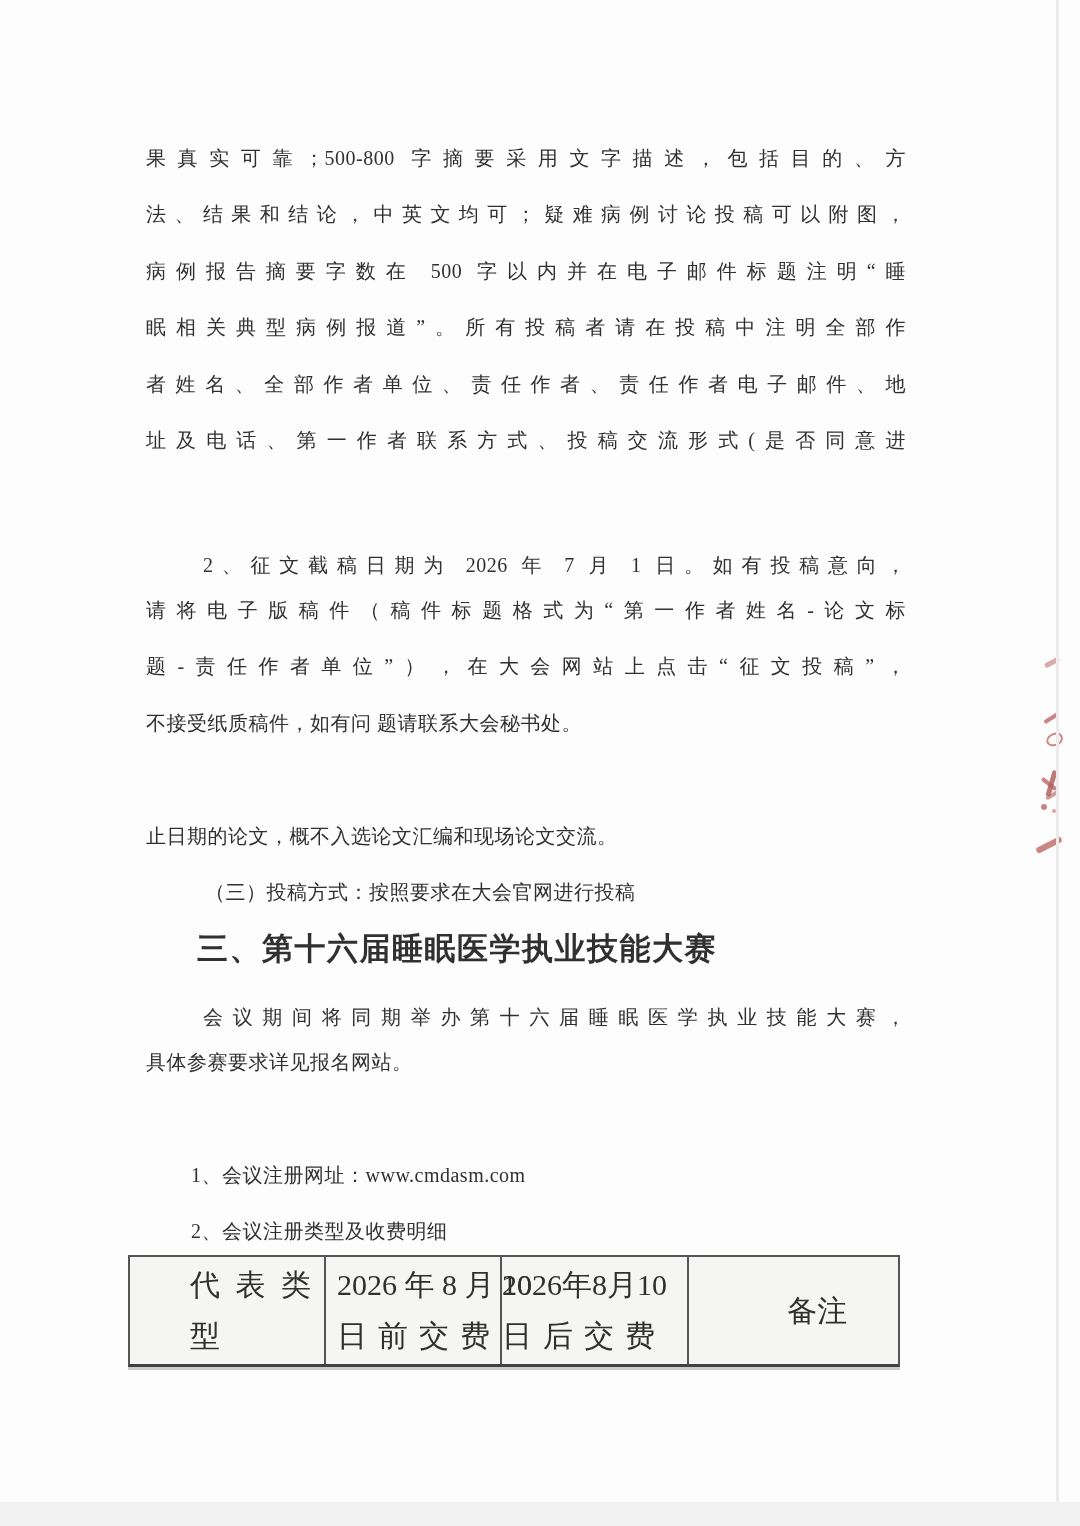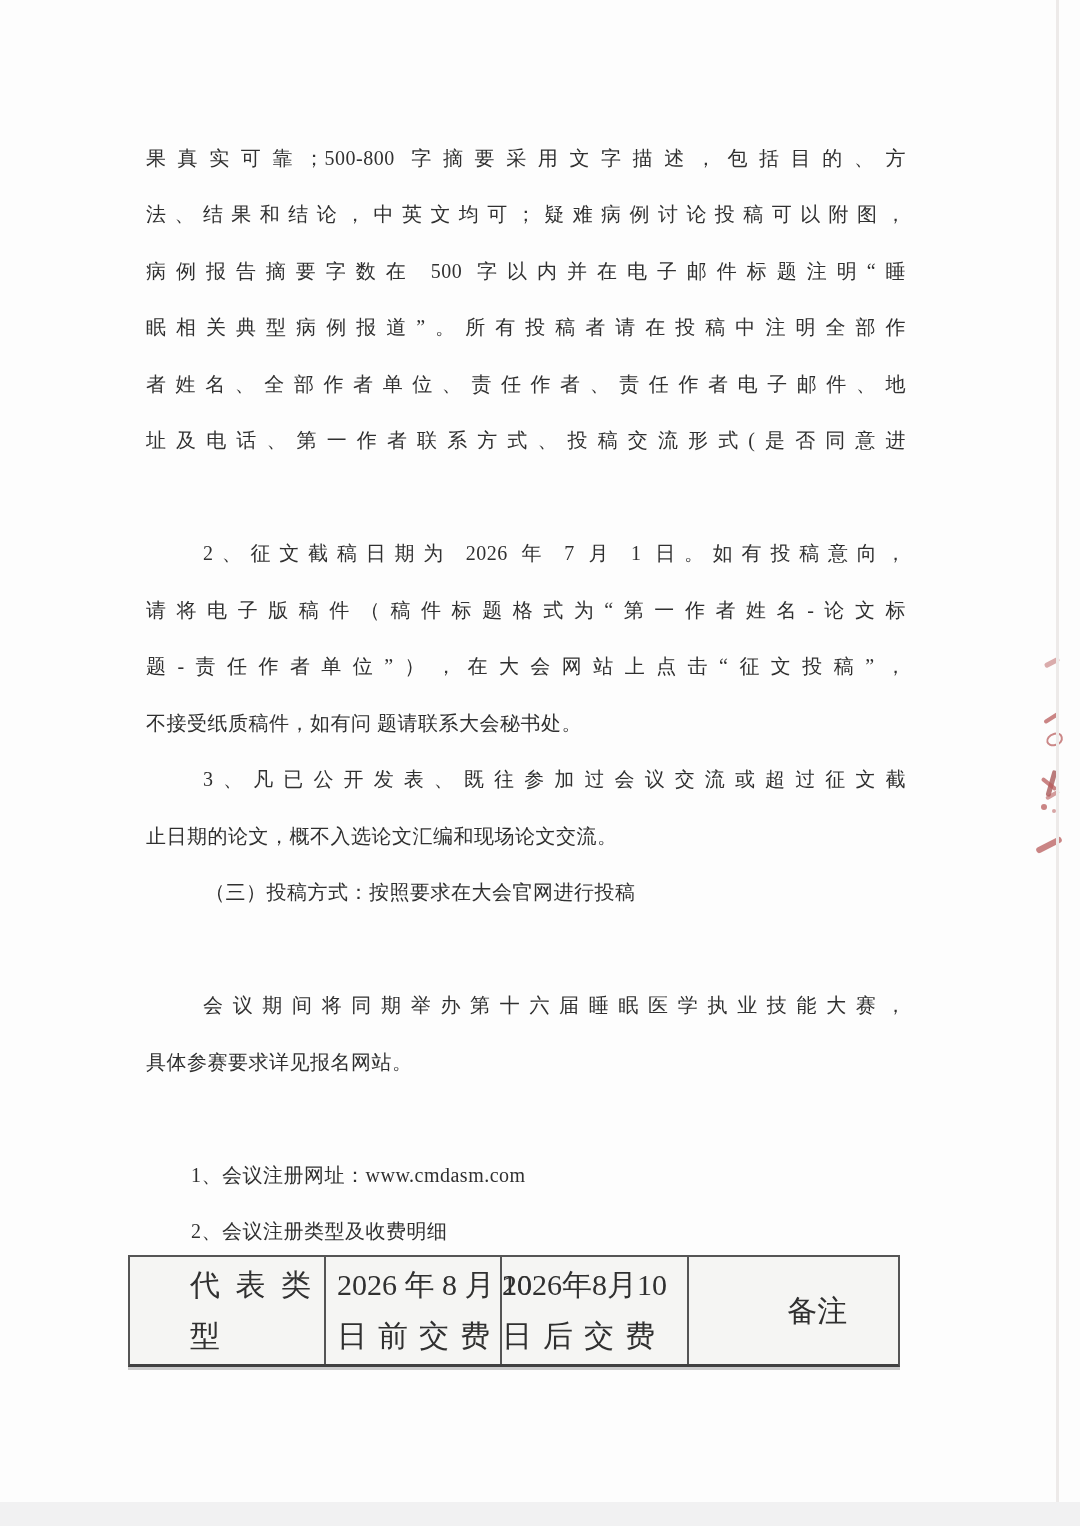--- a/index.html
+++ b/index.html
@@ -20,21 +20,21 @@
     letter-spacing:0.5px;
     white-space:nowrap;
   }
   .justify{
     white-space:normal;
     width:760px;
     text-align:justify;
     text-align-last:justify;
   }
   .indent{left:203px;}
-  .indent.justify{width:703px;}
+  .indent.justify{width:703px;margin-top:12px;}
   .fwindent{left:205px;}
   .sub{left:191px;}
   .heading{
     left:197px;
     font-family:"Liberation Sans","DejaVu Sans",sans-serif;
     font-weight:bold;
     font-size:31px;
     letter-spacing:1.5px;
   }
   
@@ -85,23 +85,23 @@
   <div class="line justify" style="top:140px">果真实可靠；500-800 字摘要采用文字描述，包括目的、方</div>
   <div class="line justify" style="top:196px">法、结果和结论，中英文均可；疑难病例讨论投稿可以附图，</div>
   <div class="line justify" style="top:253px">病例报告摘要字数在 500 字以内并在电子邮件标题注明“睡</div>
   <div class="line justify" style="top:309px">眠相关典型病例报道”。所有投稿者请在投稿中注明全部作</div>
   <div class="line justify" style="top:366px">者姓名、全部作者单位、责任作者、责任作者电子邮件、地</div>
   <div class="line justify" style="top:422px">址及电话、第一作者联系方式、投稿交流形式(是否同意进</div>
   <div class="line indent justify" style="top:535px">2、征文截稿日期为 2026 年 7 月 1 日。如有投稿意向，</div>
   <div class="line justify" style="top:592px">请将电子版稿件（稿件标题格式为“第一作者姓名-论文标</div>
   <div class="line justify" style="top:648px">题-责任作者单位”），在大会网站上点击“征文投稿”，</div>
   <div class="line" style="top:705px">不接受纸质稿件，如有问 题请联系大会秘书处。</div>
-  <div class="line indent justify" style="top:761px">3、凡已公开发表、既往参加过会议交流或超过征文截</div>
   <div class="line" style="top:818px">止日期的论文，概不入选论文汇编和现场论文交流。</div>
   <div class="line fwindent" style="top:874px">（三）投稿方式：按照要求在大会官网进行投稿</div>
+  <div class="line heading" style="top:931px">三、第十六届睡眠医学执业技能大赛</div>
   <div class="line indent justify" style="top:987px">会议期间将同期举办第十六届睡眠医学执业技能大赛，</div>
   <div class="line" style="top:1044px">具体参赛要求详见报名网站。</div>
   <div class="line sub" style="top:1157px">1、会议注册网址：www.cmdasm.com</div>
   <div class="line sub" style="top:1213px">2、会议注册类型及收费明细</div>
 
   <div class="regtable">
     <div class="cell c1">
       <div class="cellline">代 表 类</div>
       <div class="cellline">型</div>
     </div>

